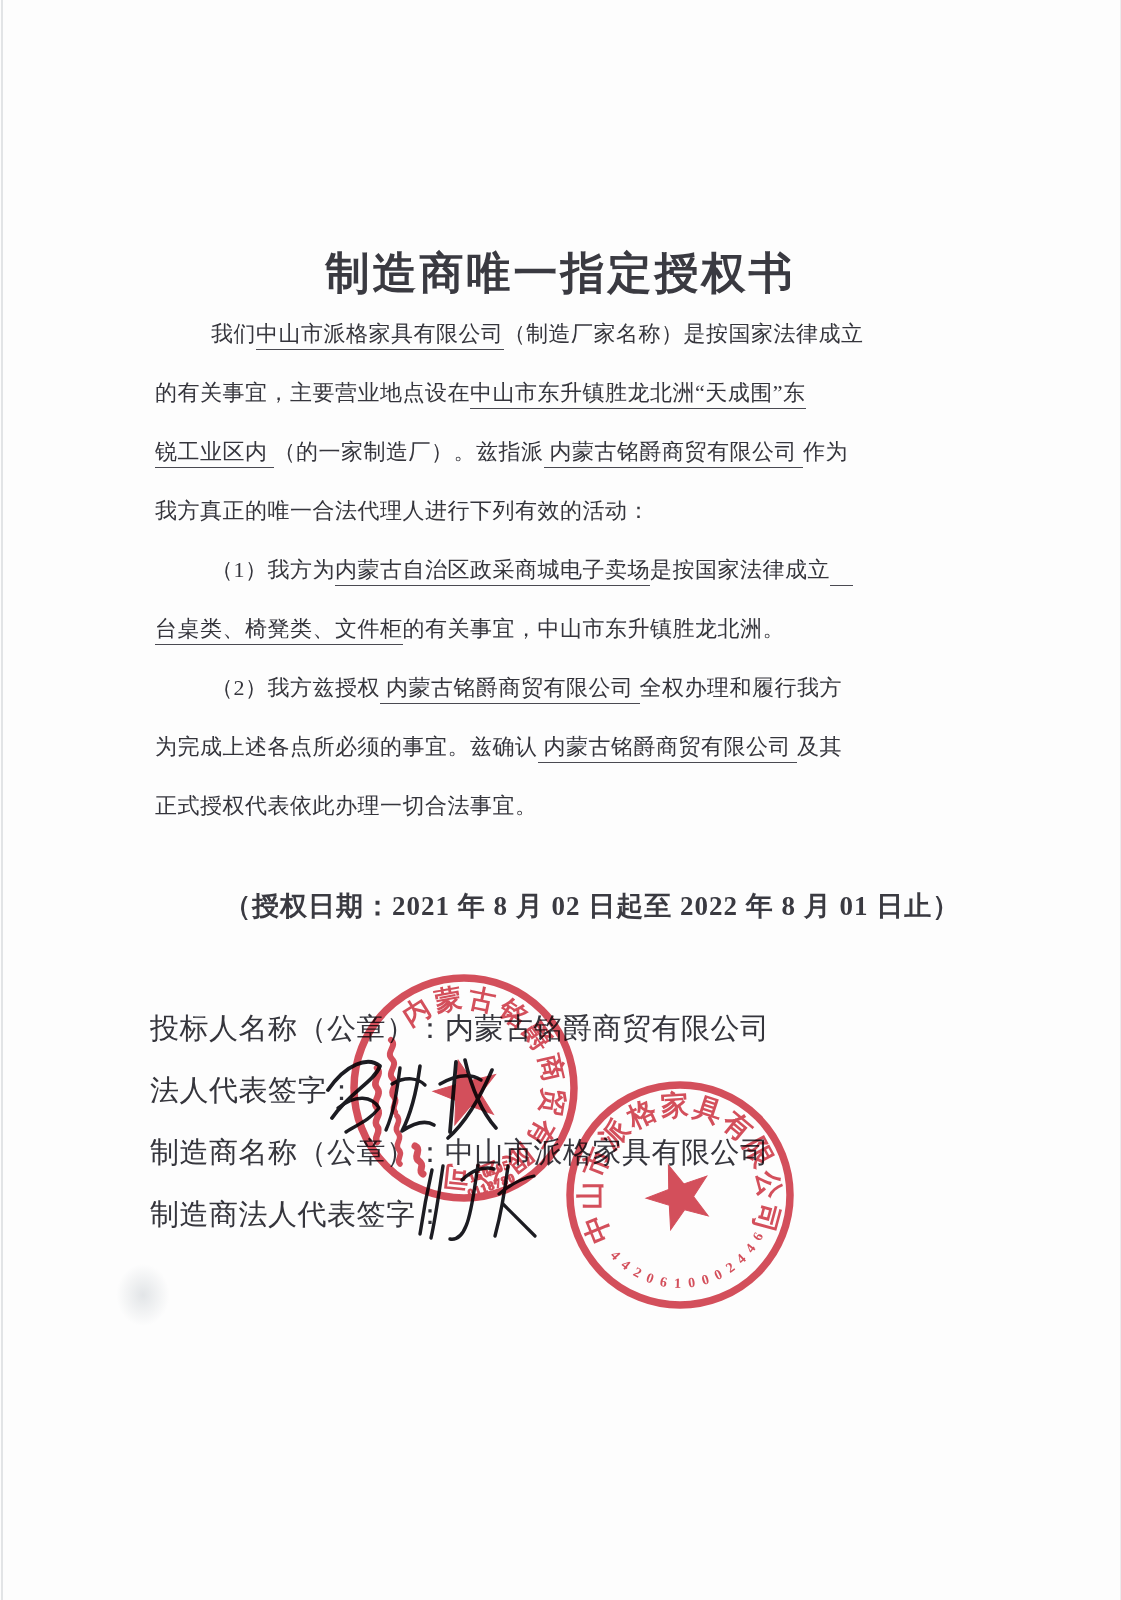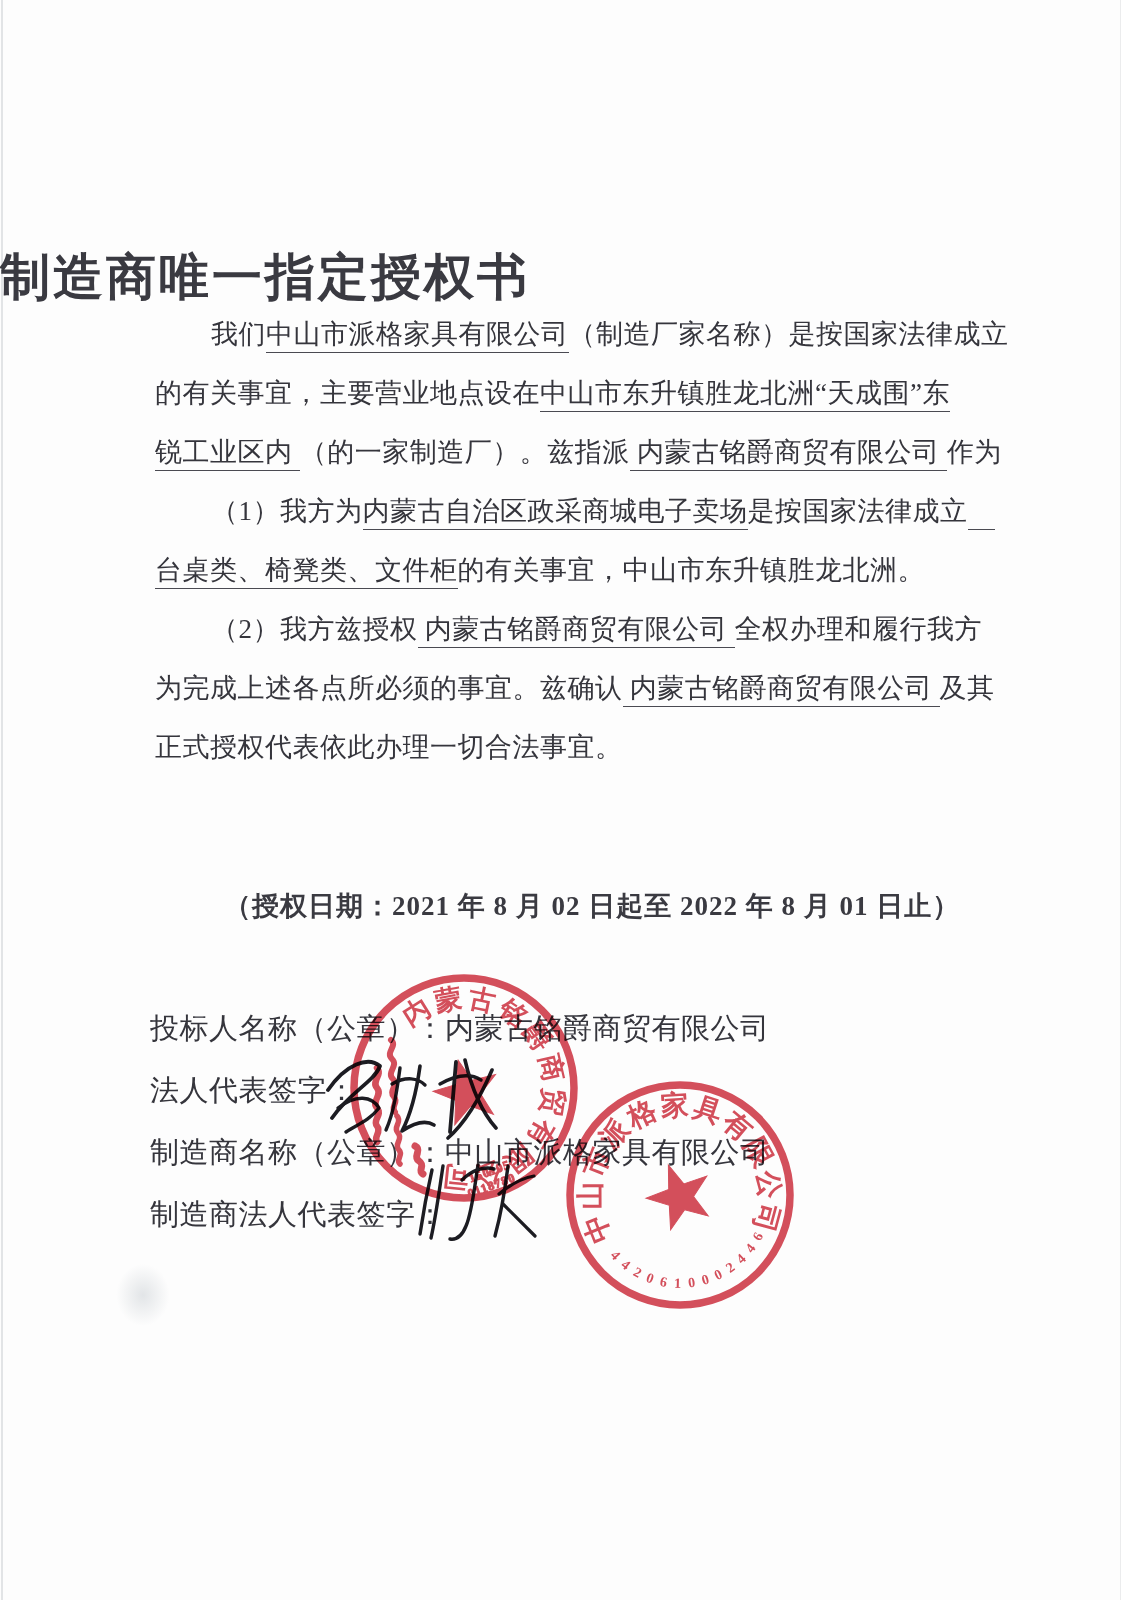--- a/index.html
+++ b/index.html
@@ -5,25 +5,25 @@
   html,body{margin:0;padding:0;background:#e8e8e8;}
   .page{
     position:relative;width:1121px;height:1600px;margin:0 auto;
     background:#fdfdfd;overflow:hidden;
     font-family:"Liberation Serif","DejaVu Serif",serif;
     color:#35353c;
   }
   .scan-edge-left{position:absolute;left:1px;top:0;width:2px;height:100%;background:#ccd0d4;opacity:.55;}
   .scan-edge-right{position:absolute;right:0;top:0;width:1px;height:100%;background:#e2e4e6;opacity:.7;}
   .doc-title{
-    position:absolute;top:244px;left:0;width:100%;
-    font-size:50px;font-weight:600;letter-spacing:3px;color:#3a3a41;
+    position:absolute;top:244px;left:0;width:100%;text-align:center;
+    font-size:44px;font-weight:600;letter-spacing:3px;color:#3a3a41;
   }
   .body-text{position:absolute;top:312px;left:155px;width:855px;}
-  .body-line{height:59px;line-height:44px;font-size:27px;white-space:nowrap;letter-spacing:.5px;}
+  .body-line{height:59px;line-height:44px;font-size:22px;white-space:nowrap;letter-spacing:.5px;}
   .body-line.indent{padding-left:56px;}
   .body-line .u{border-bottom:1.5px solid #4a4a52;padding-bottom:3px;}
   .date-line{
     position:absolute;top:888px;left:224px;font-size:27px;font-weight:700;
     letter-spacing:1px;color:#3a3a41;white-space:nowrap;
   }
   .footer{position:absolute;top:1004px;left:150px;width:700px;}
   .footer-row{height:62px;line-height:48px;font-size:29px;white-space:nowrap;letter-spacing:.5px;}
   .stamp{position:absolute;width:240px;height:240px;overflow:visible;mix-blend-mode:multiply;opacity:.92;}
   .stamp text{font-family:"Liberation Serif","DejaVu Serif",serif;font-weight:700;}
@@ -48,20 +48,21 @@
 
   <div class="scan-edge-left"></div>
   <div class="scan-edge-right"></div>
 
   <div class="doc-title">制造商唯一指定授权书</div>
 
   <div class="body-text">
       <div class="body-line indent"><span>我们</span><span class="u">中山市派格家具有限公司</span><span>（制造厂家名称）是按国家法律成立</span></div>
       <div class="body-line"><span>的有关事宜，主要营业地点设在</span><span class="u">中山市东升镇胜龙北洲“天成围”东</span></div>
       <div class="body-line"><span class="u">锐工业区内 </span><span> （的一家制造厂）。兹指派</span><span class="u"> 内蒙古铭爵商贸有限公司 </span><span>作为</span></div>
+      <div class="body-line"><span>我方真正的唯一合法代理人进行下列有效的活动：</span></div>
       <div class="body-line indent"><span>（1）我方为</span><span class="u">内蒙古自治区政采商城电子卖场</span><span>是按国家法律成立</span><span class="u">　</span></div>
       <div class="body-line"><span class="u">台桌类、椅凳类、文件柜</span><span>的有关事宜，中山市东升镇胜龙北洲。</span></div>
       <div class="body-line indent"><span>（2）我方兹授权</span><span class="u"> 内蒙古铭爵商贸有限公司 </span><span>全权办理和履行我方</span></div>
       <div class="body-line"><span>为完成上述各点所必须的事宜。兹确认</span><span class="u"> 内蒙古铭爵商贸有限公司 </span><span>及其</span></div>
       <div class="body-line"><span>正式授权代表依此办理一切合法事宜。</span></div>
     </div>
 
   <div class="date-line">（授权日期：2021 年 8 月 02 日起至 2022 年 8 月 01 日止）</div>
 
   <div class="footer">

